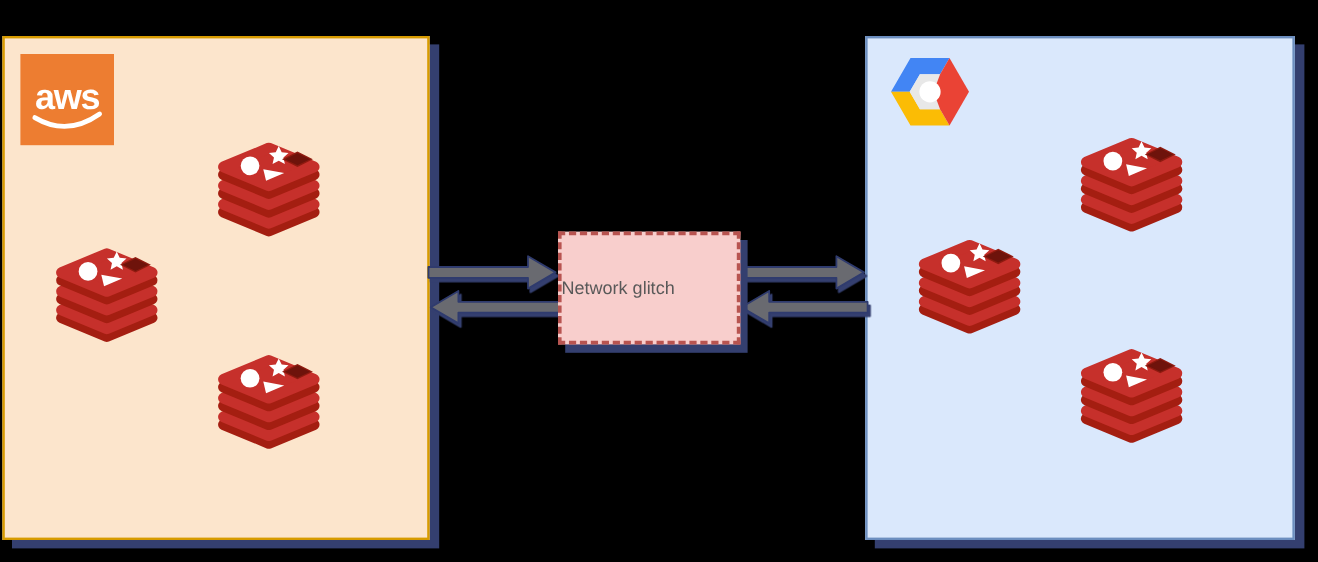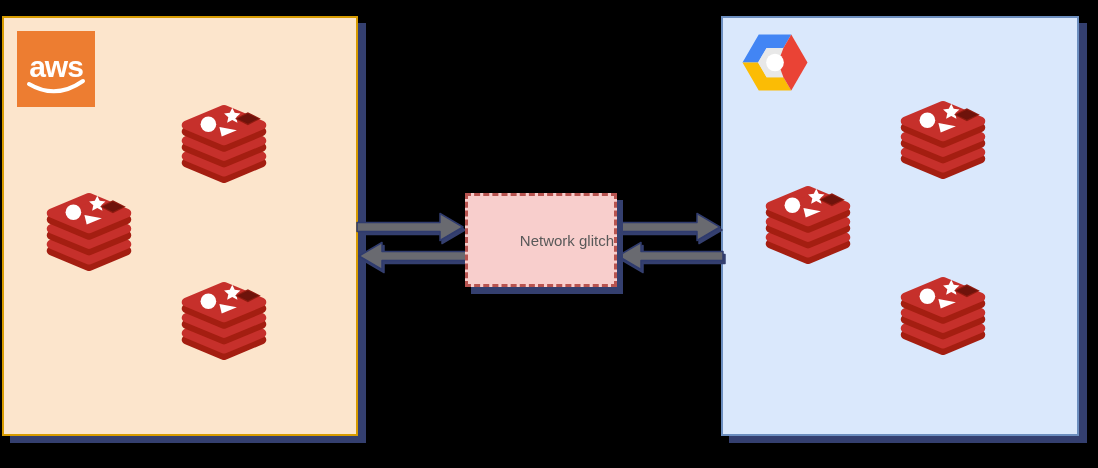--- a/index.html
+++ b/index.html
@@ -1,20 +1,20 @@
 <!DOCTYPE html>
 <html style="--bg: #000000; --shadow: #343F6F; --aws-fill: #FCE5CC; --aws-stroke: #D79B00; --aws-logo-bg: #ED7D31; --gcp-fill: #DAE8FC; --gcp-stroke: #6C8EBF; --gcp-blue: #4285F4; --gcp-red: #EA4335; --gcp-yellow: #FBBC05; --gcp-gray: #E8E8E8; --glitch-fill: #F8CECC; --glitch-stroke: #B85450; --glitch-text: #595959; --arrow-fill: #696A70; --arrow-stroke: #2F3B6E; --redis-top: #C6302B; --redis-side: #A41E11; --redis-hole: #8F1B10; --redis-hole-dark: #6E130B;"><head>
 <meta charset="utf-8">
 <style>
   html,body{margin:0;padding:0;background:#000;}
   .canvas{position:relative;width:1098px;height:468px;background:var(--bg,#000);
           font-family:"Liberation Sans",sans-serif;overflow:hidden;}
 
   
-  .region{position:absolute;top:16px;height:416px;border:2px solid;
+  .region{position:absolute;top:30px;height:416px;border:2px solid;
           box-shadow:8px 7px 0 0 var(--shadow);}
   .region.aws{left:2px;width:352px;background:var(--aws-fill);border-color:var(--aws-stroke);}
   .region.gcp{left:721px;width:354px;background:var(--gcp-fill);border-color:var(--gcp-stroke);}
 
   
   .aws-logo{position:absolute;left:13px;top:13px;width:78px;height:76px;
             background:var(--aws-logo-bg);}
   .aws-logo svg{display:block;width:100%;height:100%;}
   .aws-text{font-family:"Liberation Sans",sans-serif;font-weight:bold;font-size:30px;
             letter-spacing:-1px;fill:#fff;}
@@ -31,21 +31,21 @@
   .gcp .n1{left:174px;top:82px;} .gcp .n2{left:39px;top:167px;} .gcp .n3{left:174px;top:258px;}
   .rtop{fill:var(--redis-top);stroke:var(--redis-top);stroke-width:10;stroke-linejoin:round;}
   .rside{fill:var(--redis-side);stroke:var(--redis-side);stroke-width:10;stroke-linejoin:round;}
   .rwhite{fill:#fff;}
   .rhole{fill:var(--redis-hole);} .rhole2{fill:var(--redis-hole-dark);}
 
   
   .glitch{position:absolute;left:465px;top:193px;width:146px;height:88px;
           background:var(--glitch-fill);border:3px dashed var(--glitch-stroke);
           box-shadow:6px 7px 0 0 var(--shadow);
-          display:flex;align-items:center;justify-content:flex-end;}
+          display:flex;align-items:center;justify-content:flex-start;}
   .glitch span{font-size:15px;color:var(--glitch-text);}
 
   
   .connectors{position:absolute;left:0;top:0;width:1098px;height:468px;pointer-events:none;}
   .arrow{fill:var(--arrow-fill);stroke:var(--arrow-stroke);stroke-width:1.5;
          stroke-linejoin:round;filter:drop-shadow(2px 3px 0 var(--shadow));}
 </style>
 </head>
 <body>
 

